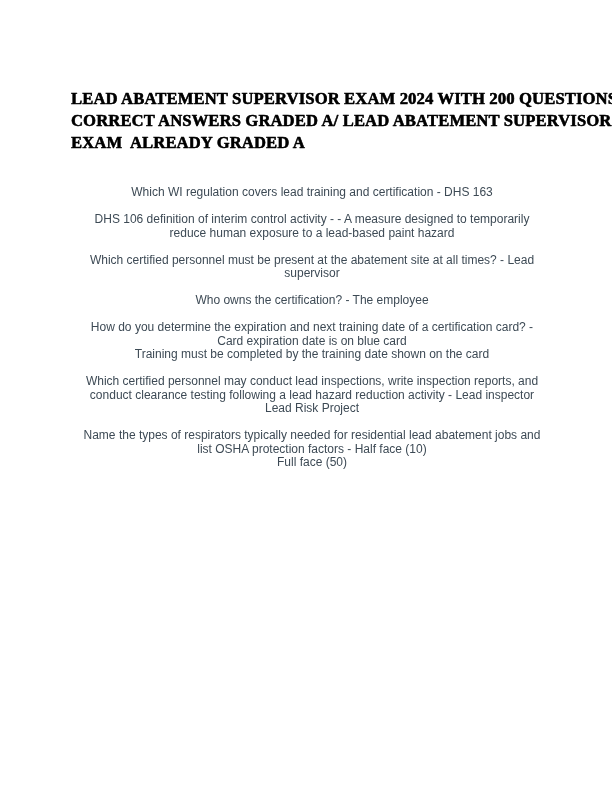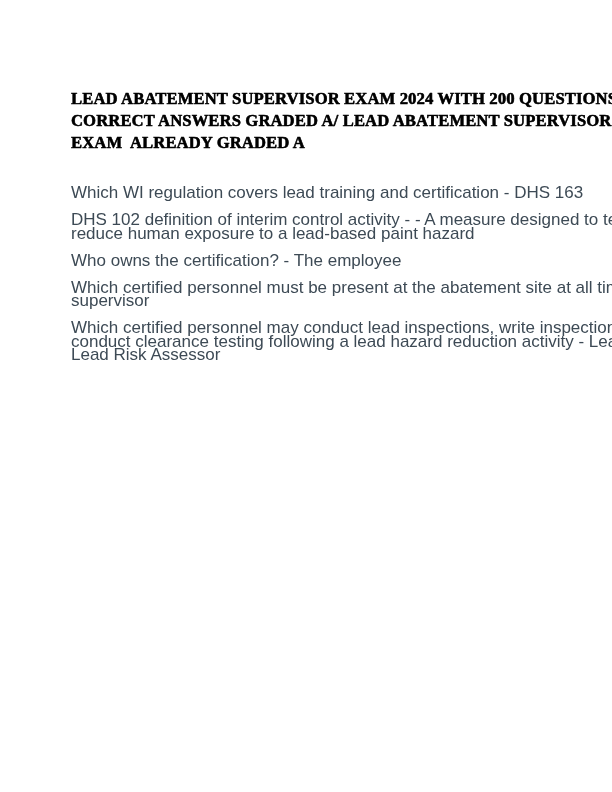--- a/index.html
+++ b/index.html
@@ -28,39 +28,46 @@
     font-size: 16.5px;
     line-height: 22px;
     letter-spacing: 0.2px;
     color: #000000;
     -webkit-text-stroke: 0.45px #000000;
     text-shadow: 0.4px 0.4px 0 rgba(0,0,0,0.55);
     white-space: pre;
     margin: 0 0 32px 0;
   }
   .qa {
-    font-size: 17px;
+    font-size: 12px;
     line-height: 13.5px;
     color: #3d4a55;
     white-space: pre;
     margin: 0 0 13.5px 0;
+    text-align: center;
   }
 </style>
 </head>
 <body>
 
 <div class="page">
   <div class="content">
     <h1 class="doc-title">LEAD ABATEMENT SUPERVISOR EXAM 2024 WITH 200 QUESTIONS AND
 CORRECT ANSWERS GRADED A/ LEAD ABATEMENT SUPERVISOR REAL
 EXAM  ALREADY GRADED A</h1>
 
     <p class="qa">Which WI regulation covers lead training and certification - DHS 163</p>
-    <p class="qa">DHS 102 definition of interim control activity - - A measure designed to temporarily
+    <p class="qa">DHS 106 definition of interim control activity - - A measure designed to temporarily
 reduce human exposure to a lead-based paint hazard</p>
-    <p class="qa">Who owns the certification? - The employee</p>
     <p class="qa">Which certified personnel must be present at the abatement site at all times? - Lead
 supervisor</p>
+    <p class="qa">Who owns the certification? - The employee</p>
+    <p class="qa">How do you determine the expiration and next training date of a certification card? -
+Card expiration date is on blue card
+Training must be completed by the training date shown on the card</p>
     <p class="qa">Which certified personnel may conduct lead inspections, write inspection reports, and
 conduct clearance testing following a lead hazard reduction activity - Lead inspector
-Lead Risk Assessor</p>
+Lead Risk Project</p>
+    <p class="qa">Name the types of respirators typically needed for residential lead abatement jobs and
+list OSHA protection factors - Half face (10)
+Full face (50)</p>
   </div>
 </div>
 
 </body></html>

